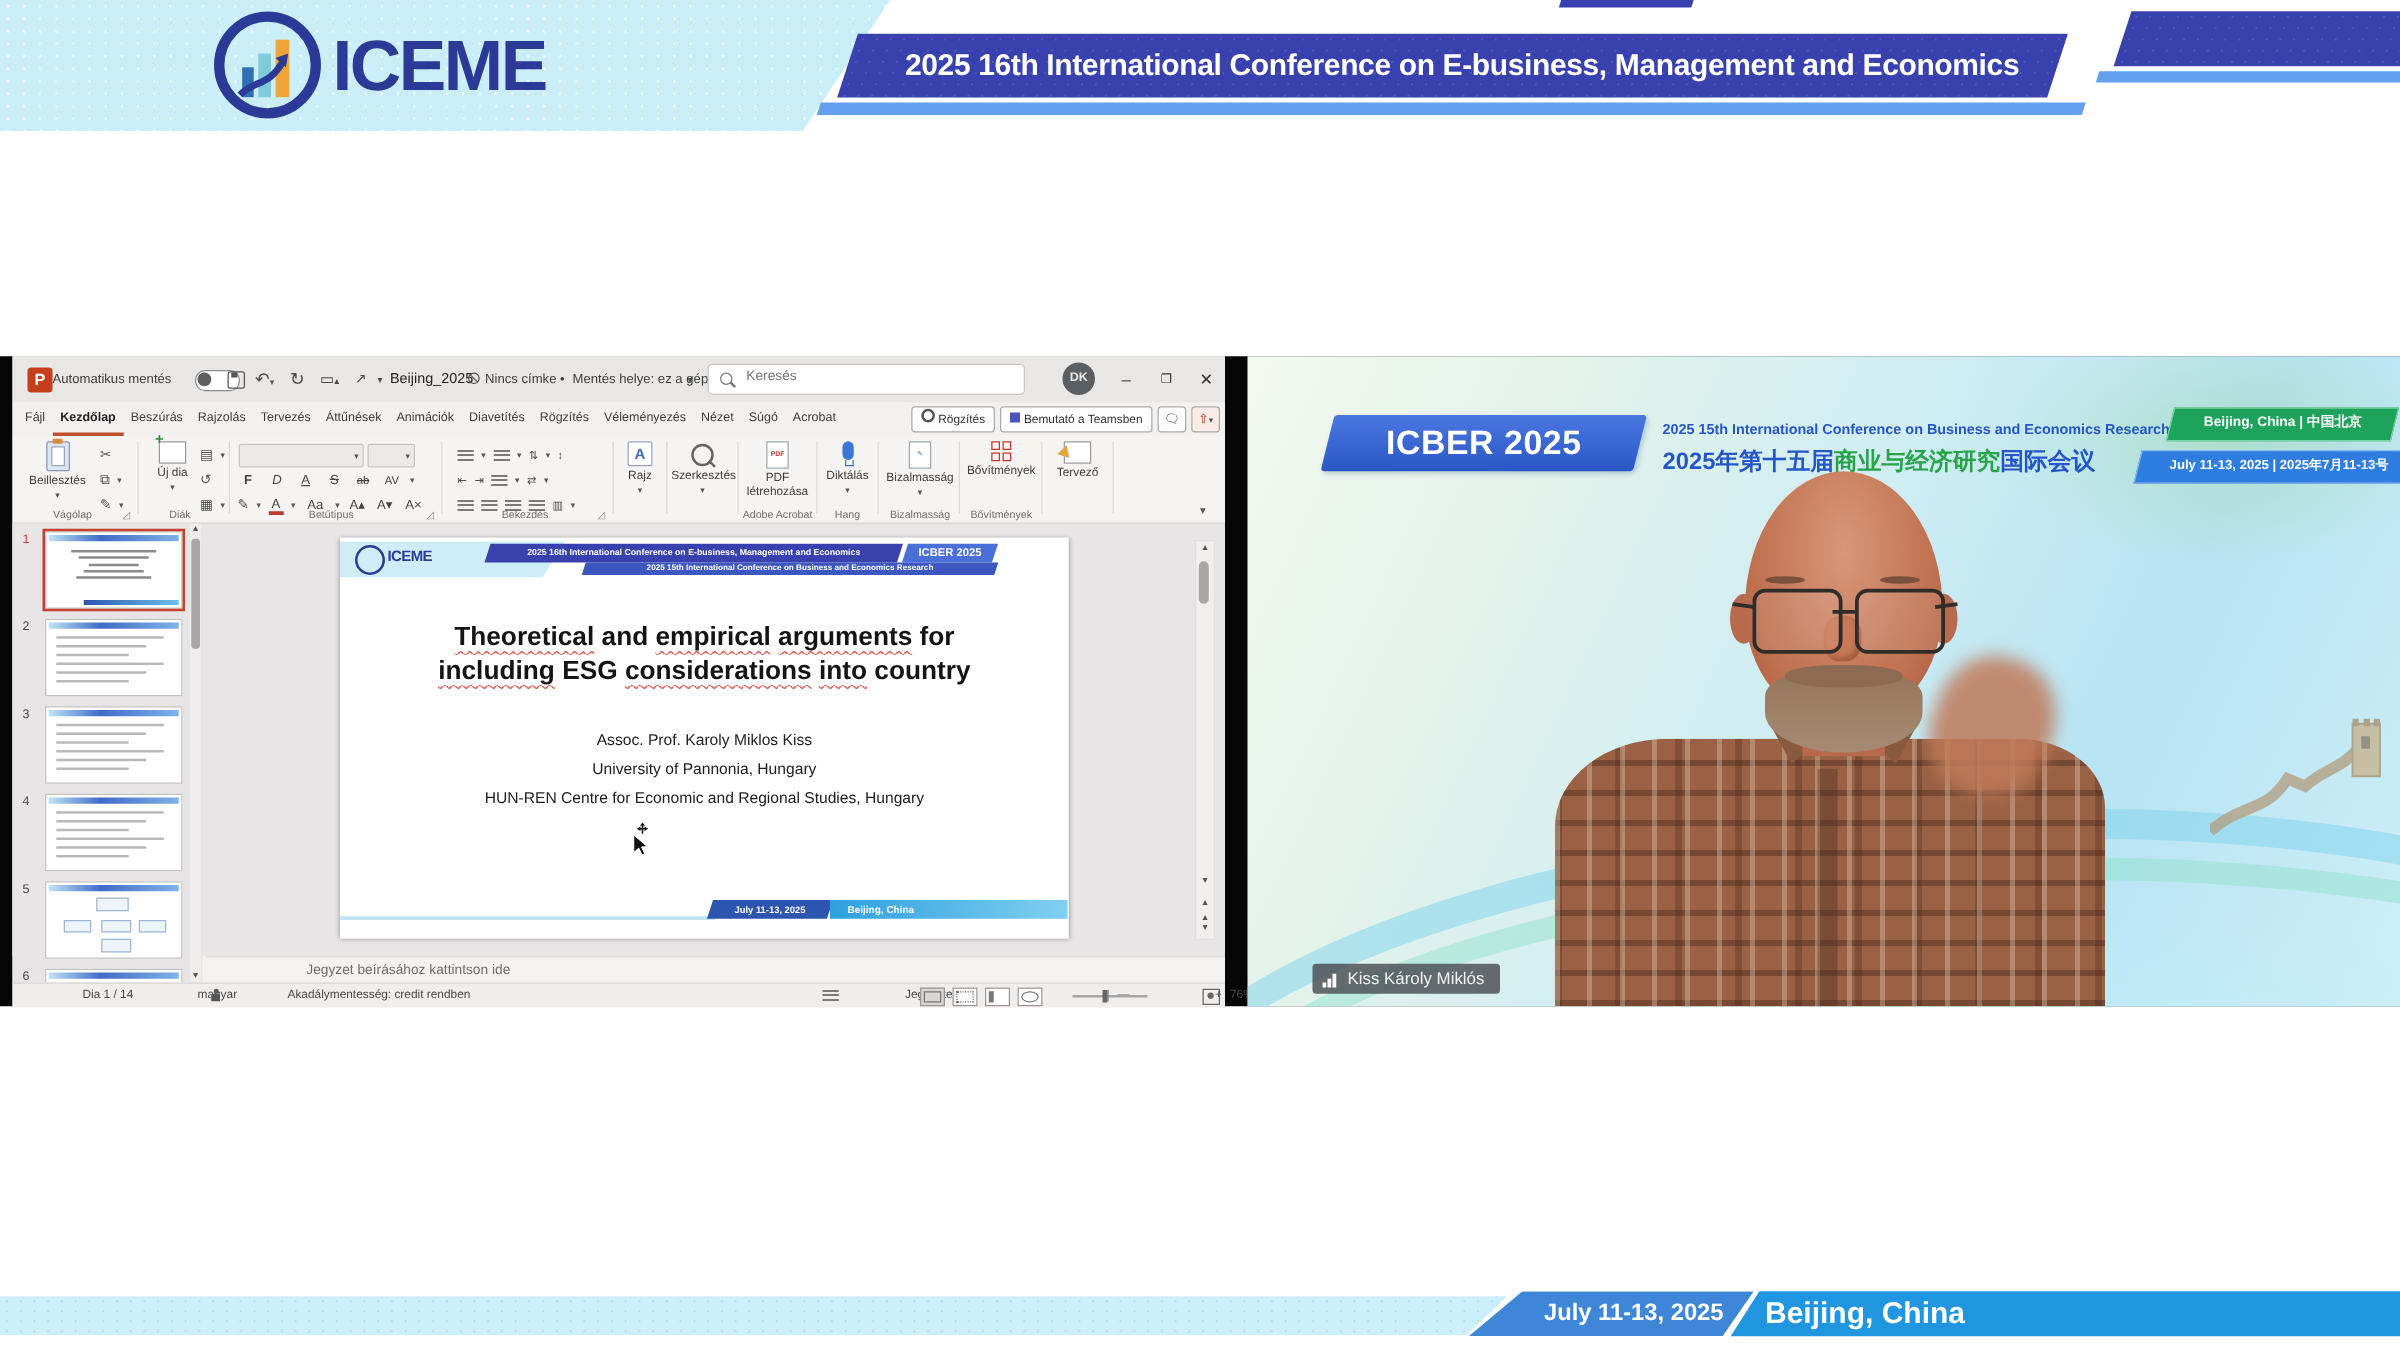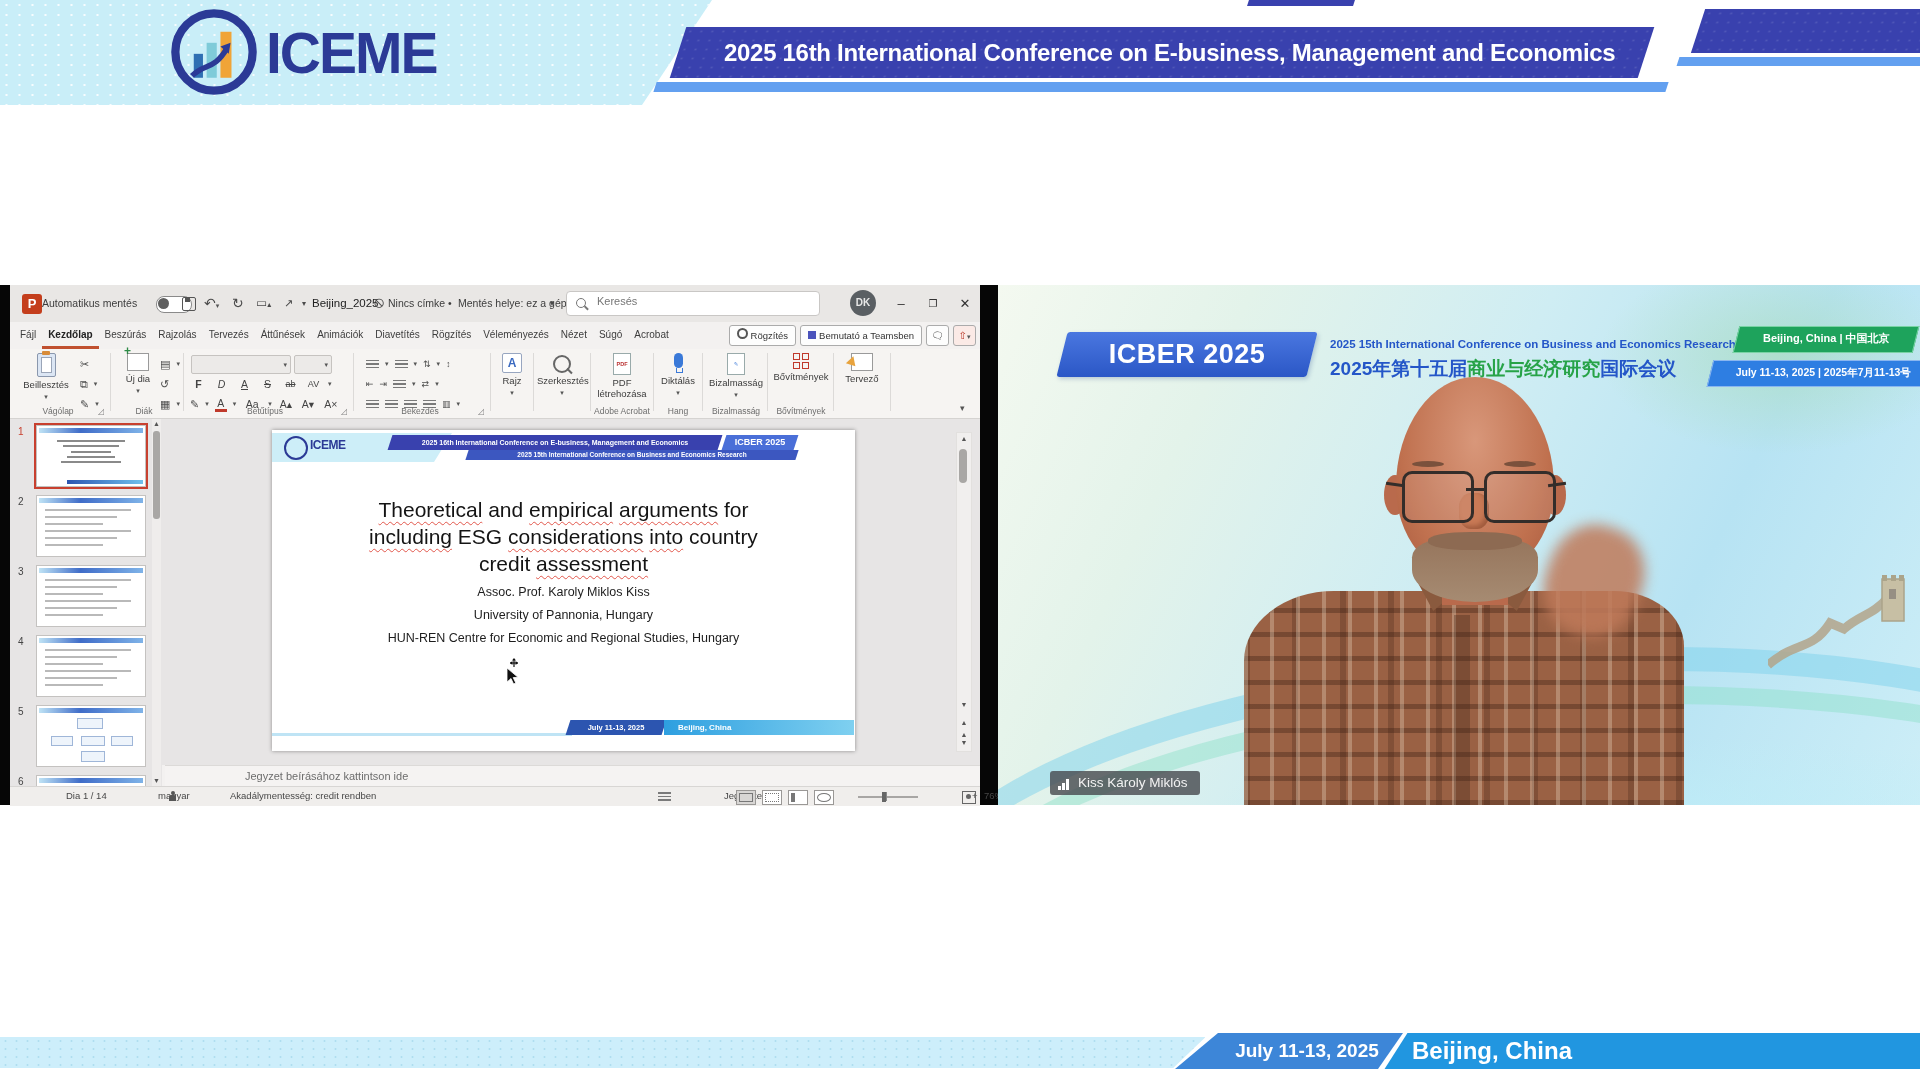--- a/index.html
+++ b/index.html
@@ -105,21 +105,21 @@
   #canvas{left:262px;top:145px;width:583px;height:321px;background:#fff;box-shadow:0 0 4px rgba(0,0,0,.4);overflow:hidden;}
   .sc-cyan{left:0;top:3px;width:180px;height:29px;background:#cdeef8;clip-path:polygon(0 0,180px 0,162px 29px,0 29px);}
   .sc-logo{left:12px;top:6px;width:20px;height:20px;border:2.5px solid #2b3a96;border-radius:50%;}
   .sc-logo-text{left:38px;top:8px;font-size:12px;font-weight:bold;color:#2b3a96;letter-spacing:-0.5px;}
   .sc-band{left:118px;top:5px;width:330px;height:15px;background:#3941ae;transform:skewX(-18deg);}
   .sc-band span{display:block;transform:skewX(18deg);color:#fff;font-size:7px;font-weight:bold;line-height:15px;text-align:center;white-space:nowrap;}
   .sc-badge{left:452px;top:5px;width:72px;height:15px;background:#4a6fd8;transform:skewX(-18deg);}
   .sc-badge span{display:block;transform:skewX(18deg);color:#fff;font-size:9px;font-weight:bold;line-height:15px;text-align:center;white-space:nowrap;}
   .sc-band2{left:195px;top:20px;width:330px;height:10px;background:#3c57c0;transform:skewX(-18deg);}
   .sc-band2 span{display:block;transform:skewX(18deg);color:#fff;font-size:6.5px;font-weight:bold;line-height:10px;text-align:center;white-space:nowrap;}
-  #slide-title{left:0;top:66px;width:583px;text-align:center;font-size:21px;font-weight:normal;color:#141414;line-height:27px;}
+  #slide-title{left:0;top:66px;width:583px;text-align:center;font-size:21px;font-weight:bold;color:#141414;line-height:27px;}
   .sp{text-decoration:underline wavy #e2574c 1px;text-underline-offset:4px;}
   .sl-authors{left:0;width:583px;text-align:center;font-size:12.5px;color:#1d1d1d;}
   .sf-date{left:296px;top:290px;width:96px;height:15px;background:#2c55b0;transform:skewX(-18deg);}
   .sf-date span{display:block;transform:skewX(18deg);color:#fff;font-size:7.5px;font-weight:bold;line-height:15px;text-align:center;}
   .sf-city{left:392px;top:290px;width:190px;height:15px;background:linear-gradient(90deg,#2e9fe0,#7fd0f0);}
   .sf-city span{color:#fff;font-size:8px;font-weight:bold;line-height:15px;padding-left:14px;}
   .sf-line{left:0;top:303px;width:300px;height:3px;background:#bfe4f5;}
 
   .vscroll{left:946px;top:147px;width:14px;height:318px;background:#f1efee;border:1px solid #e2e0de;}
   .vthumb{left:2px;top:16px;width:8px;height:34px;background:#a9a7a5;border-radius:4px;}
@@ -509,21 +509,20 @@
         <div class="abs sc-badge">
             <span>ICBER 2025</span>
           </div>
         <div class="abs sc-band2">
             <span>2025 15th International Conference on Business and Economics Research</span>
           </div>
 
         <div id="slide-title" class="abs">
             <div><span class="sp">Theoretical</span><span> and </span><span class="sp">empirical</span><span> </span><span class="sp">arguments</span><span> for</span></div>
             <div><span class="sp">including</span><span> ESG </span><span class="sp">considerations</span><span> </span><span class="sp">into</span><span> country</span></div>
-            <div><span>credit </span><span class="sp">assessment</span></div>
           </div>
 
         <div class="abs sl-authors" style="top:155px">Assoc. Prof. Karoly Miklos Kiss</div>
         <div class="abs sl-authors" style="top:178px">University of Pannonia, Hungary</div>
         <div class="abs sl-authors" style="top:201px">HUN-REN Centre for Economic and Regional Studies, Hungary</div>
 
         <svg class="abs" style="left:232px;top:228px" width="22" height="28" viewBox="0 0 22 28">
           <path d="M3,10 L3,24 L7,20.5 L9.6,26 L11.8,25 L9.2,19.6 L14,19.3 Z" fill="#111" stroke="#fff" stroke-width="0.8"></path>
           <g stroke="#111" stroke-width="1.2">
               <line x1="10" y1="1" x2="10" y2="9"></line>

